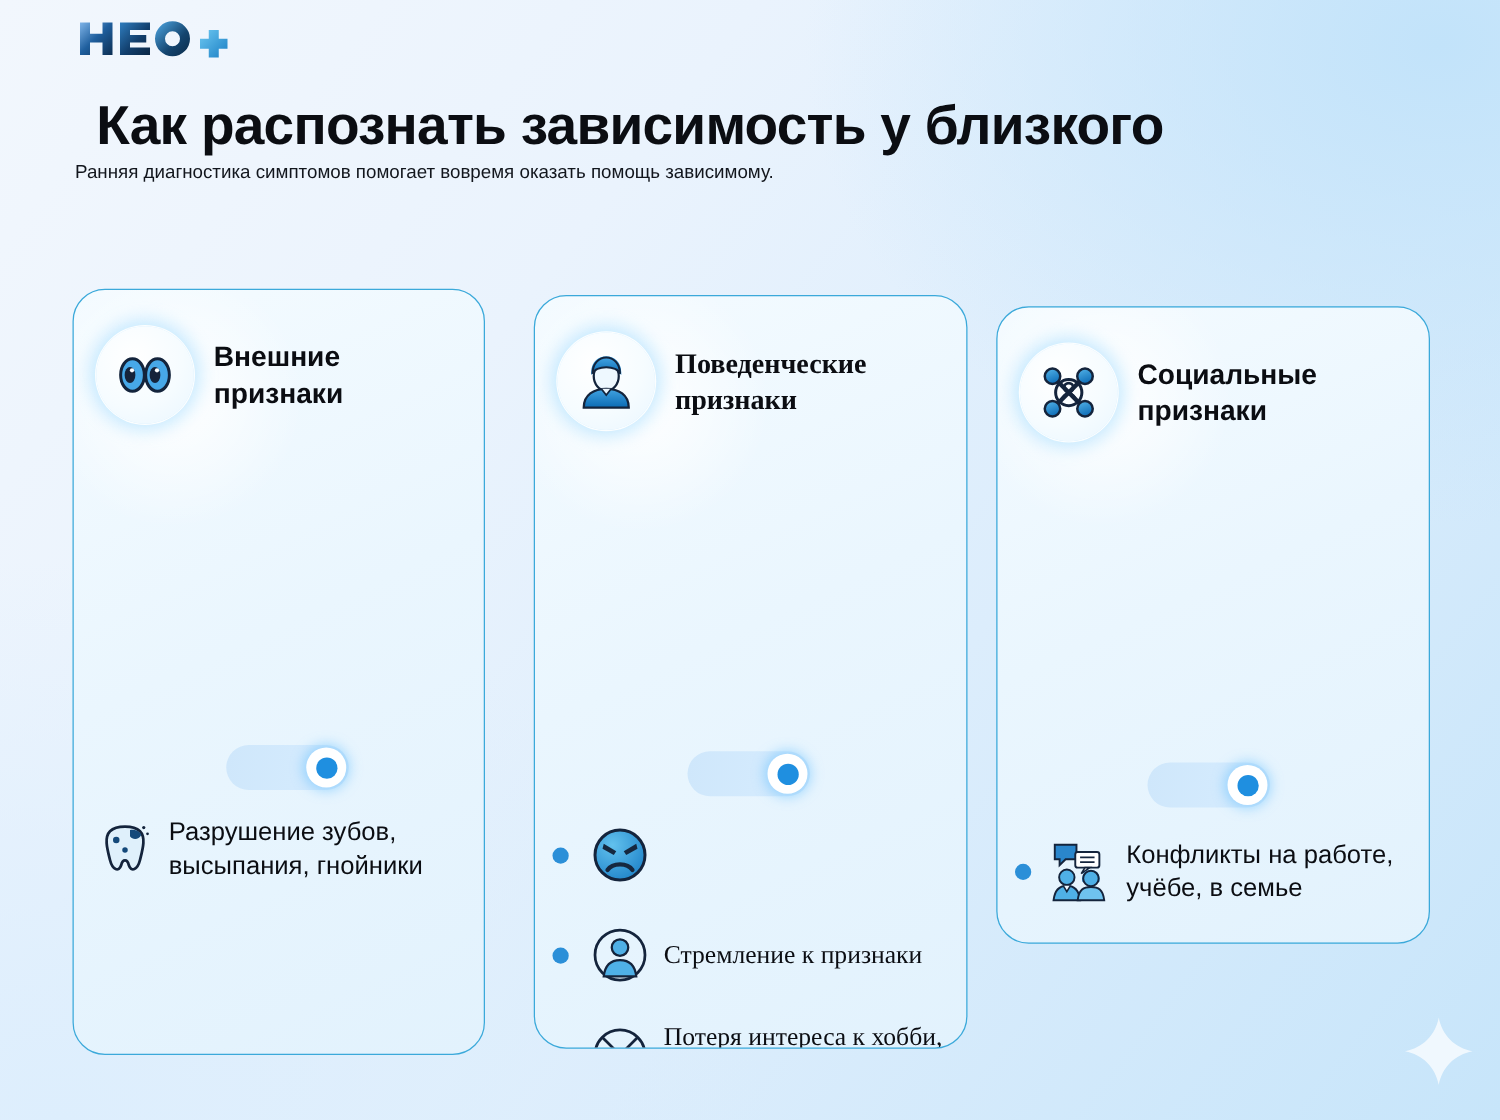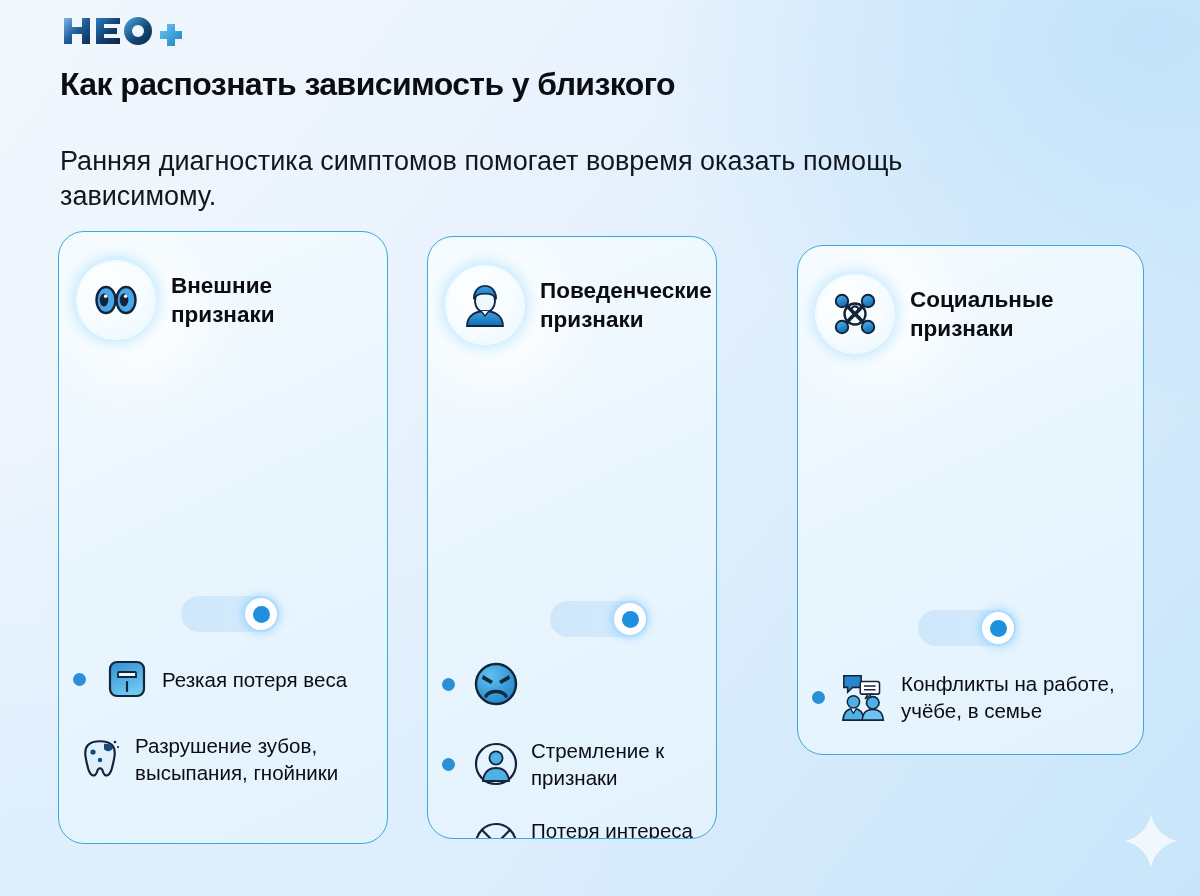--- a/index.html
+++ b/index.html
@@ -36,53 +36,53 @@
     gap: 2px;
   }
   .logo svg { display: block; }
 
   
   .page-title {
     position: absolute;
     left: 60px;
     top: 58px;
     width: 1100px;
-    margin: 0;
-    font-size: 32px;
+    margin: 17px;
+    font-size: 44px;
     line-height: 52px;
     font-weight: 700;
     letter-spacing: -0.6px;
     color: #0b0d12;
     font-family: "Liberation Sans", sans-serif;
   }
   .page-subtitle {
     position: absolute;
     left: 60px;
-    top: 144px;
+    top: 120px;
     width: 940px;
     margin: 0;
-    font-size: 27px;
+    font-size: 15px;
     line-height: 35px;
     font-weight: 400;
     color: #12161d;
   }
 
   
   .card {
     position: absolute;
     border-radius: 26px;
     border: 1.6px solid #3ba9da;
     background:
       radial-gradient(circle 150px at 24% 14%, #ffffff 0%, rgba(255,255,255,0) 70%),
       linear-gradient(155deg, #f4fbff 0%, #eaf6fe 45%, #e2f2fd 100%);
     box-sizing: border-box;
     overflow: hidden;
   }
   .card.c1 { left: 58px;  top: 231px; width: 330px; height: 613px; }
-  .card.c2 { left: 427px; top: 236px; width: 290px; height: 603px; }
+  .card.c2 { left: 427px; top: 236px; width: 347px; height: 603px; font-family: Liberation Serif, serif; }
   .card.c3 { left: 797px; top: 245px; width: 347px; height: 510px; }
 
   .card-header {
     position: absolute;
     left: 0; right: 0; top: 0;
     height: 136px;
     display: flex;
     align-items: center;
     padding-left: 18px;
     box-sizing: border-box;
@@ -279,37 +279,20 @@
       <h2 class="card-title">Внешние признаки</h2>
     </div>
 
     <div class="toggle">
       <div class="toggle-track"></div>
       <div class="toggle-knob"></div>
     </div>
 
     <ul class="card-list">
 
-      <li class="list-item">
-        <span class="bullet"></span>
-        <span class="item-icon">
-          <svg width="44" height="44" viewBox="0 0 44 44">
-            <defs>
-                <linearGradient id="sc" x1="0" y1="0" x2="0.4" y2="1">
-              <stop offset="0%" stop-color="#2f8fd6"></stop>
-                  <stop offset="100%" stop-color="#6fc8ef"></stop>
-            </linearGradient>
-              </defs>
-            <rect x="5" y="5" width="34" height="34" rx="7" fill="url(#sc)" stroke="#14243c" stroke-width="2.2"></rect>
-            <path d="M14 15 h16 a1 1 0 0 1 1 1 v4 h-18 v-4 a1 1 0 0 1 1 -1 Z" fill="#eef8ff" stroke="#14243c" stroke-width="1.8"></path>
-            <line x1="22" y1="25" x2="22" y2="34" stroke="#14243c" stroke-width="2.2" stroke-linecap="round"></line>
-          </svg>
-        </span>
-        <span class="item-text">Резкая потеря веса</span>
-      </li>
 
       <li class="list-item">
 
         <span class="item-icon">
           <svg width="44" height="46" viewBox="0 0 44 46">
             <path d="M10 9 C15 4 29 4 34 9 C39 14 36 24 34 32 C32 40 27 42 25 36 C24 31 20 31 19 36 C17 42 12 40 10 32 C8 24 5 14 10 9 Z" fill="#dff0fb" stroke="#14243c" stroke-width="2.2"></path>
             <path d="M26 8 C30 7 34 9 35 12 C33 16 28 16 26 13 Z" fill="#14497a"></path>
             <circle cx="15" cy="16" r="2.6" fill="#14497a"></circle>
             <circle cx="22" cy="24" r="2.2" fill="#14497a"></circle>
             <circle cx="37" cy="6" r="1.3" fill="#14243c"></circle>

